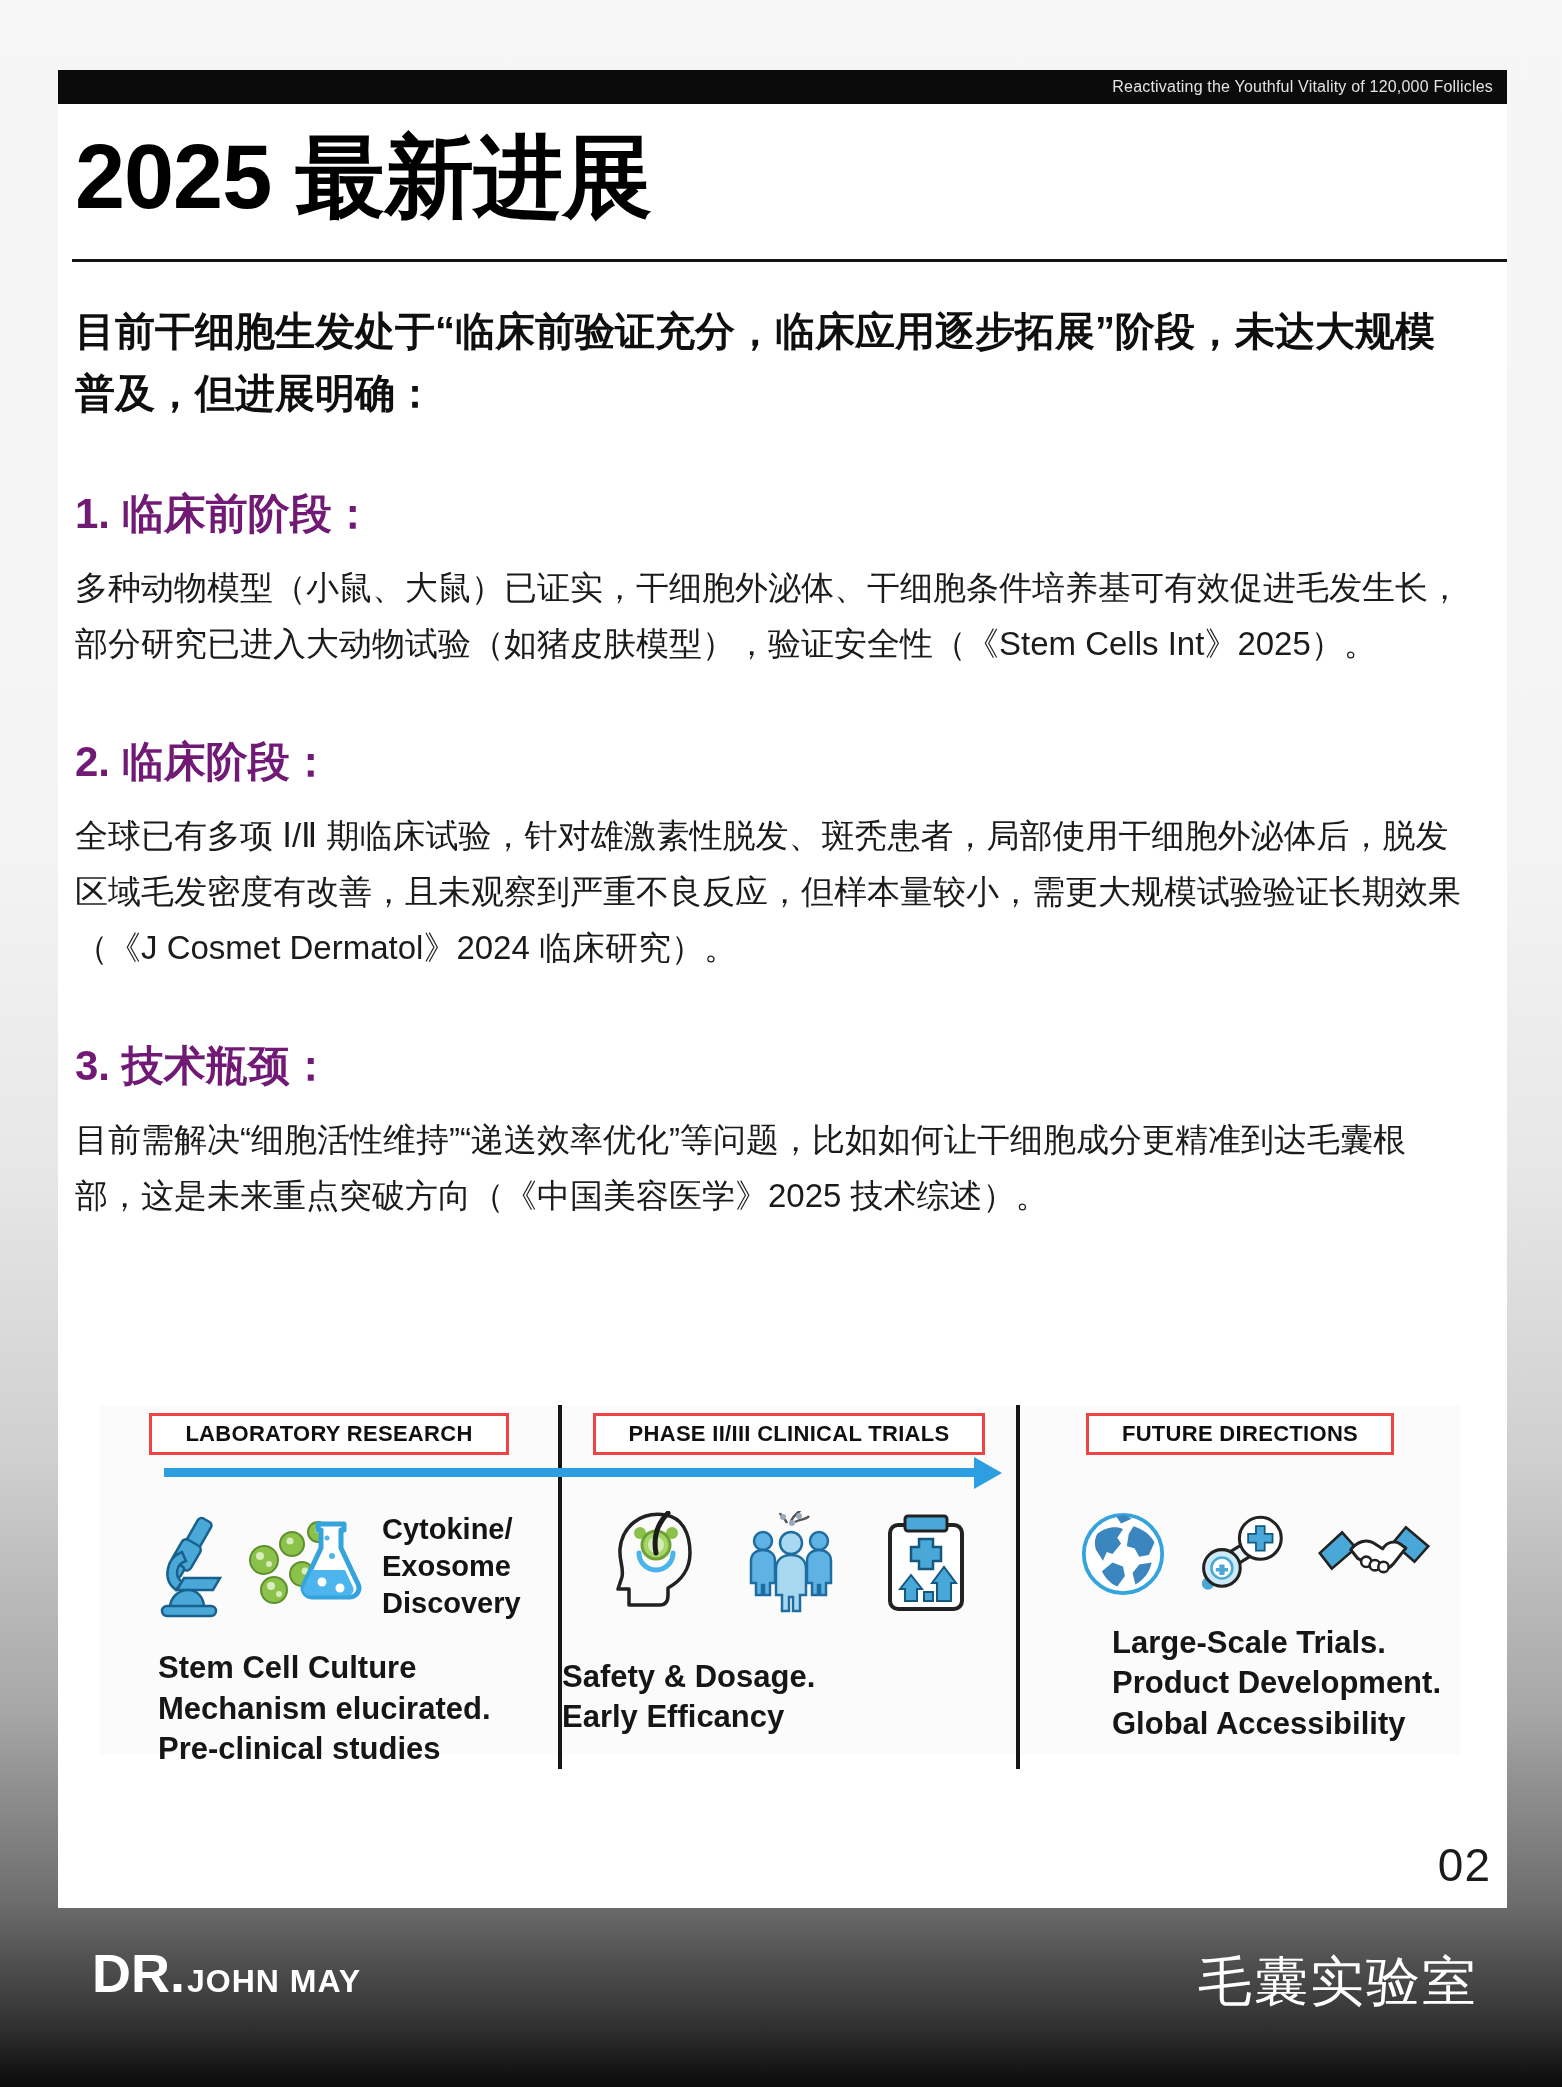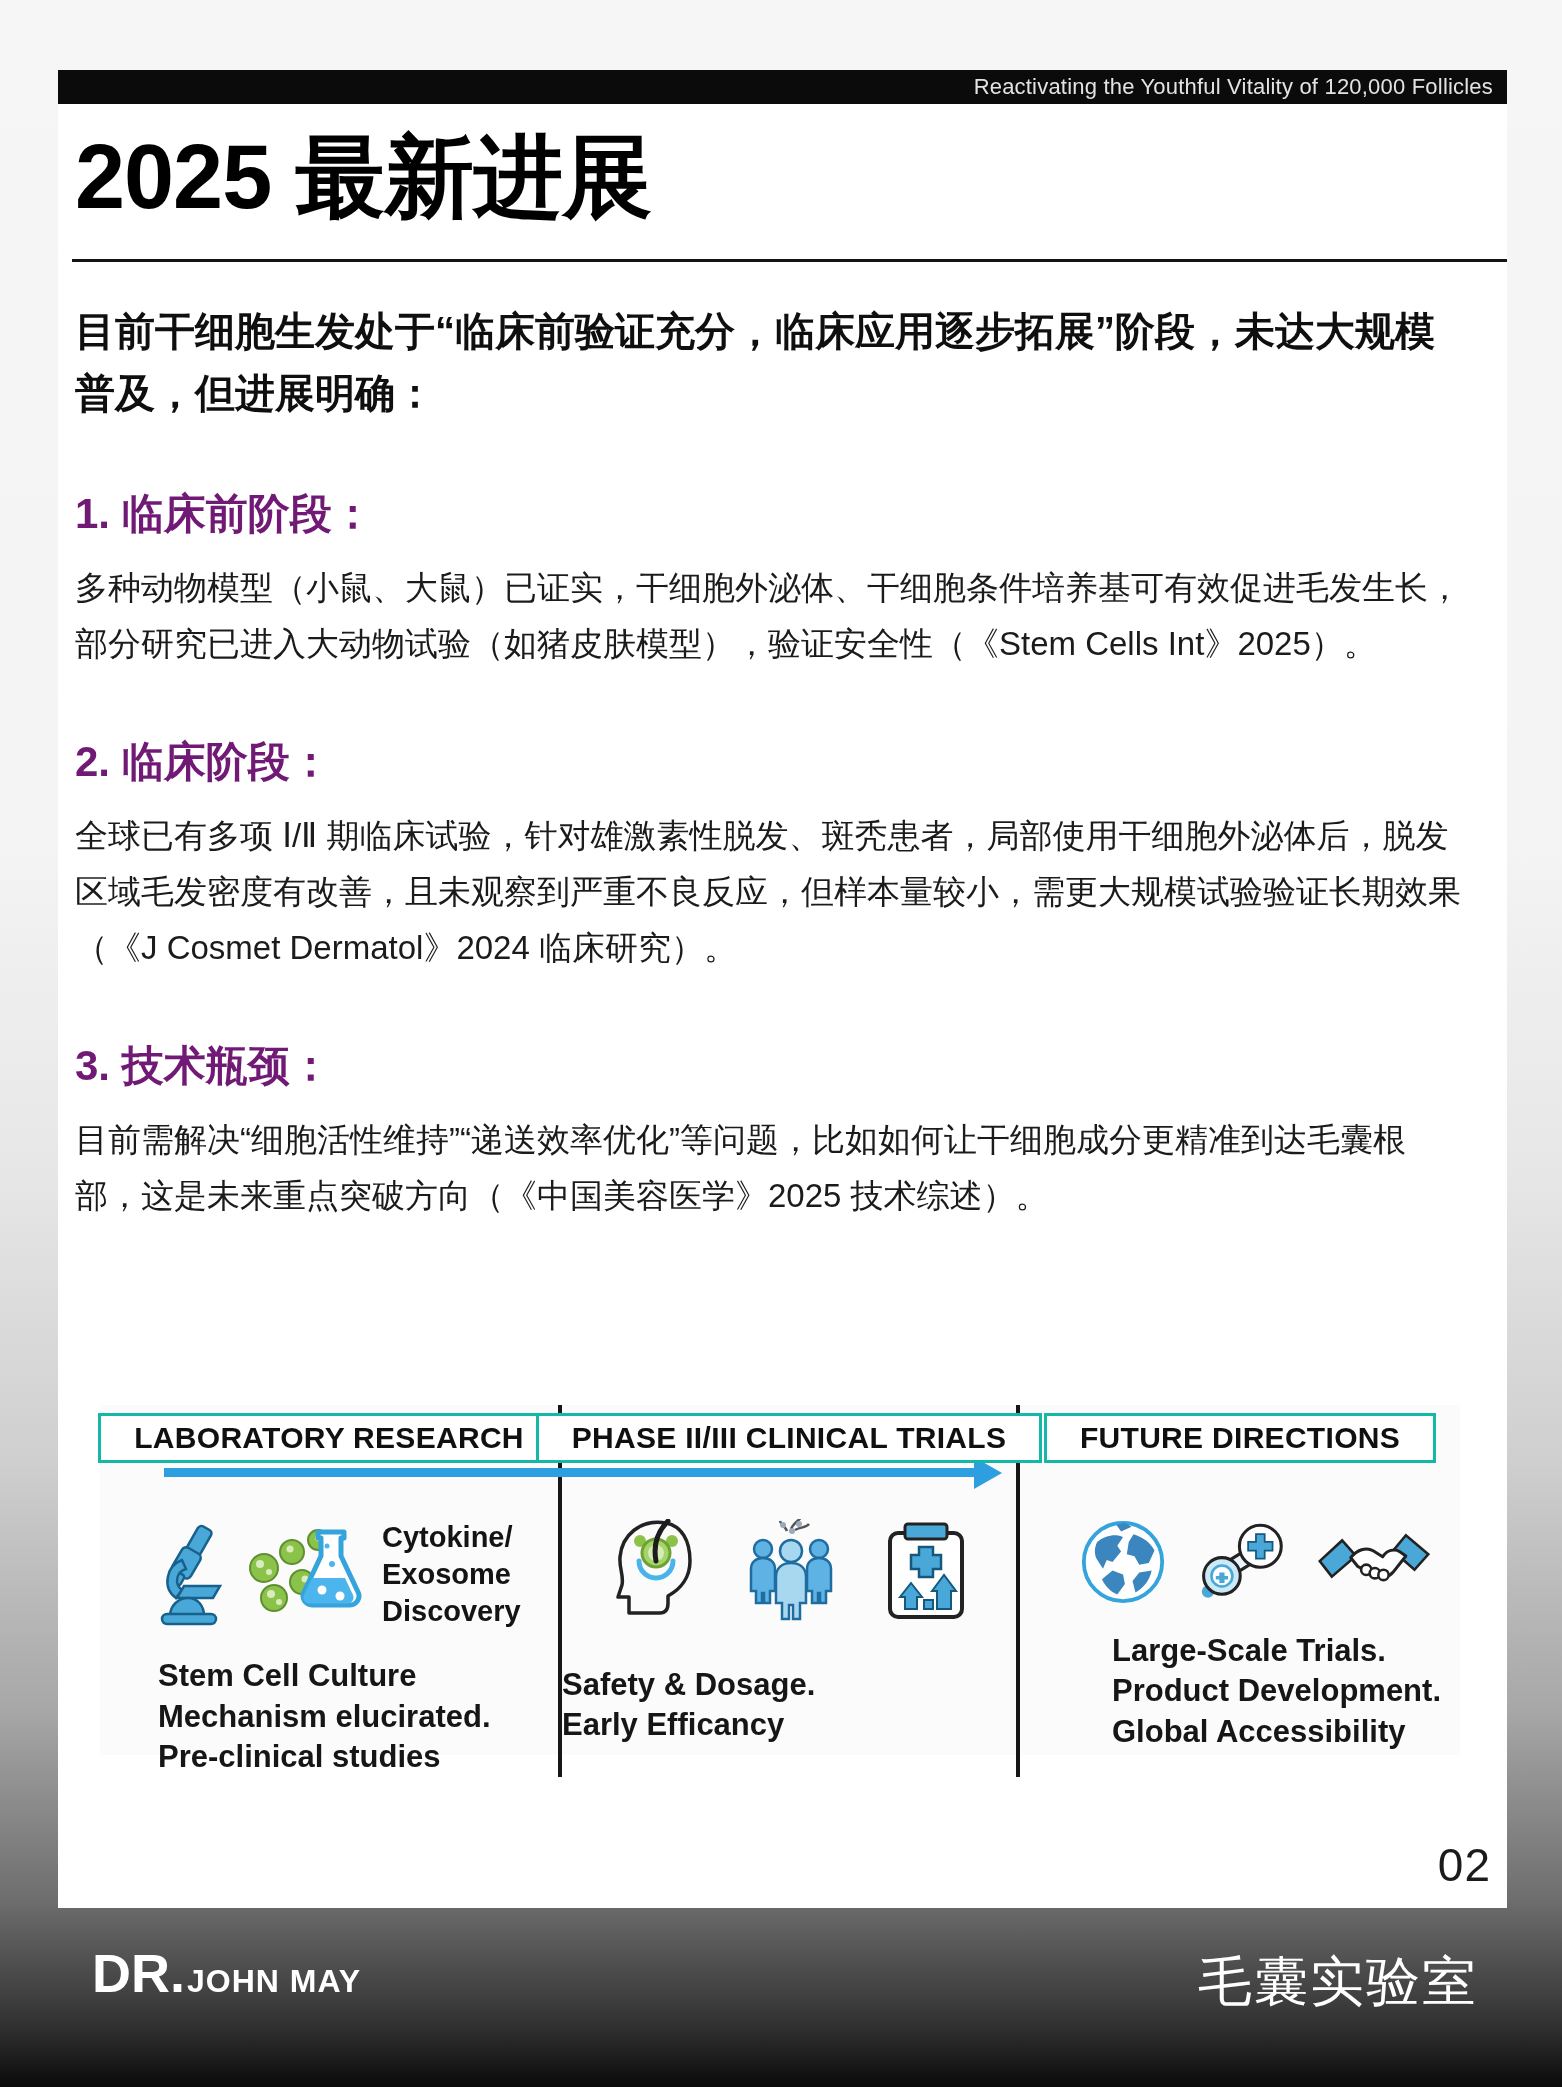--- a/index.html
+++ b/index.html
@@ -1,36 +1,36 @@
 <!DOCTYPE html>
 <html><head>
 <meta charset="utf-8">
 <style>
   html,body{margin:0;padding:0;background:#0a0a0a;}
   .page{position:relative;width:1562px;height:2087px;overflow:hidden;
     font-family:"Liberation Sans","DejaVu Sans",sans-serif;
     background:linear-gradient(180deg,#f6f6f7 0%,#f4f4f5 40%,#e7e7e8 56%,#cfcfd0 70%,#a7a7a8 82%,#6e6e6f 91%,#323233 97%,#0a0a0a 100%);}
   .card{position:absolute;left:58px;top:70px;width:1449px;height:1838px;background:#ffffff;}
   .topbar{height:34px;background:#0b0b0b;display:flex;align-items:center;justify-content:flex-end;padding-right:14px;}
-  .topbar span{color:#e3e3e3;font-size:22px;letter-spacing:.2px;margin-left:24px;}
+  .topbar span{color:#e3e3e3;font-size:16px;letter-spacing:.2px;margin-left:24px;}
   .content{padding:0 44px 0 17px;}
   .title{margin:14px 0 0 0;font-weight:900;font-size:90px;line-height:1.32;color:#000;letter-spacing:-1px;}
   .title .tl{display:block;}
   .rule{border:none;border-top:3px solid #141414;margin:22px -44px 0 -3px;}
   .intro{margin:38px 0 0 0;font-size:40px;font-weight:700;line-height:1.55;color:#0f0f0f;}
   .sec-h{margin:62px 0 0 0;font-size:42px;font-weight:600;color:#701a75;}
   .sec-p{margin:18px 0 0 0;font-size:33px;font-weight:400;line-height:1.7;color:#1b1b1b;}
   
   .infographic{position:absolute;left:42px;top:1335px;width:1360px;height:350px;background:#fbfbfb;
     display:grid;grid-template-columns:462px 458px 440px;}
   .panel{position:relative;}
   .panel.b{border-right:4px solid #161616;}
   .pheader{display:flex;justify-content:center;margin-top:8px;position:relative;z-index:2;}
-  .pheader span{display:inline-block;border:3px solid #14b8a6;background:#fff;padding:5px 33px;
-    font-size:30px;font-weight:700;letter-spacing:.3px;white-space:nowrap;color:#101010;}
+  .pheader span{display:inline-block;border:3px solid #ef4444;background:#fff;padding:5px 33px;
+    font-size:22px;font-weight:700;letter-spacing:.3px;white-space:nowrap;color:#101010;}
   .arrow-line{position:absolute;left:64px;top:63px;width:812px;height:9px;background:#2d9fe0;z-index:1;}
   .arrow-head{position:absolute;left:874px;top:52px;width:0;height:0;z-index:1;
     border-left:28px solid #2d9fe0;border-top:16px solid transparent;border-bottom:16px solid transparent;}
   .icons-row{display:flex;align-items:center;margin-top:56px;position:relative;z-index:2;}
   .p1 .icons-row{padding-left:58px;}
   .p2 .icons-row{justify-content:space-between;padding:0 50px 0 48px;}
   .p3 .icons-row{justify-content:space-between;padding:0 30px 0 60px;}
   .side-label{margin-left:20px;font-size:29px;font-weight:700;line-height:1.28;color:#141414;}
   .caption{margin-top:26px;font-size:31px;font-weight:700;line-height:1.3;color:#161616;}
   .p1 .caption{padding-left:58px;}

